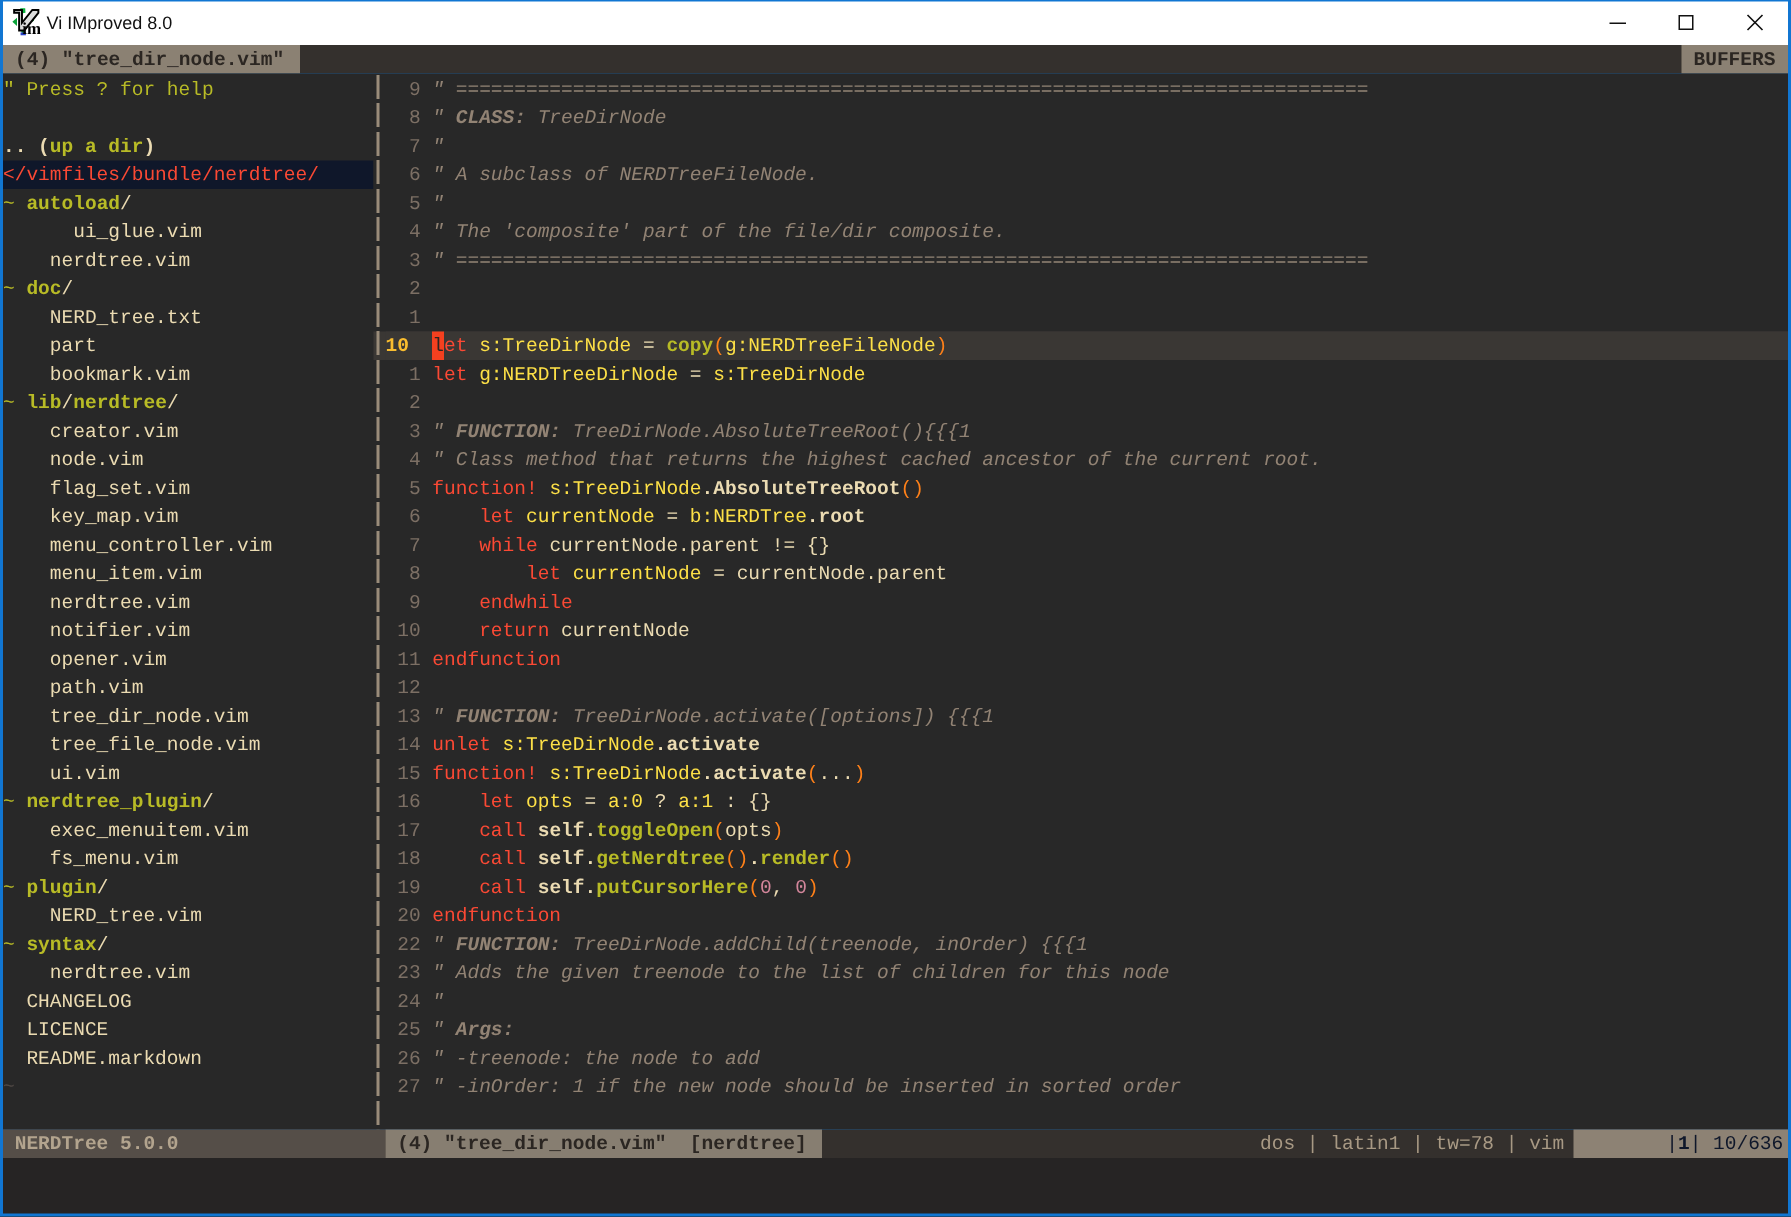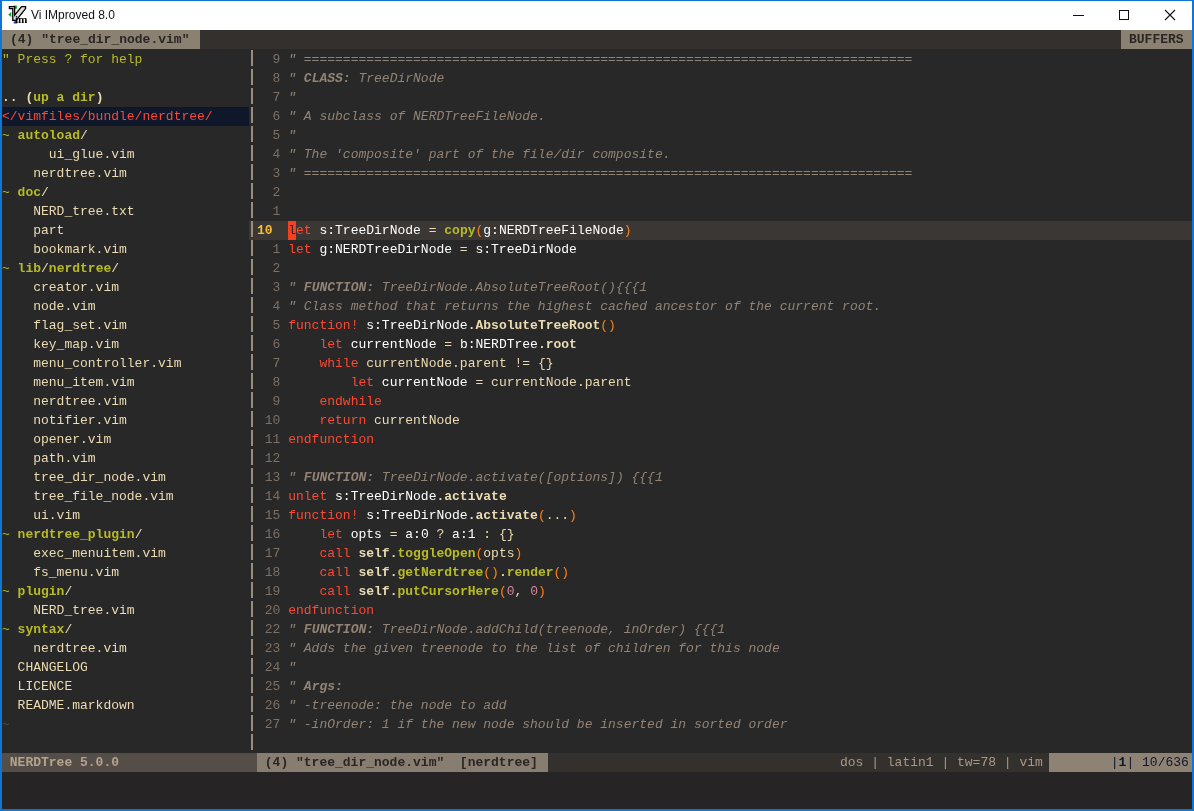--- a/index.html
+++ b/index.html
@@ -5,21 +5,21 @@
 html,body { width:1194px; height:811px; }
 body { position:relative; background:#1176d2; overflow:hidden;
        font-family:"Liberation Mono",monospace; }
 .abs { position:absolute; }
 i { font-style:normal; }
 pre, .mono { font:13px/19px "Liberation Mono",monospace; white-space:pre; }
 .tl,.cl { height:19px; white-space:pre; font:13px/19px "Liberation Mono",monospace; }
 .w { color:#ebdbb2; }
 .bo { font-weight:bold; }
 .r { color:#fb4934; }
-.b { color:#ffffff; }
+.b { color:#fde047; }
 .g { color:#b8bb26; font-weight:bold; }
 .gr { color:#b8bb26; }
 .o { color:#fe8019; }
 .f { color:#ebdbb2; font-weight:bold;text-align:right; }
 .c { color:#928374; font-style:italic; }
 .cb { font-weight:bold; }
 .n { color:#7c6f64; }
 .ny { color:#fabd2f; font-weight:bold; }
 .p { color:#d3869b; }
 .dim { color:#504945; }

